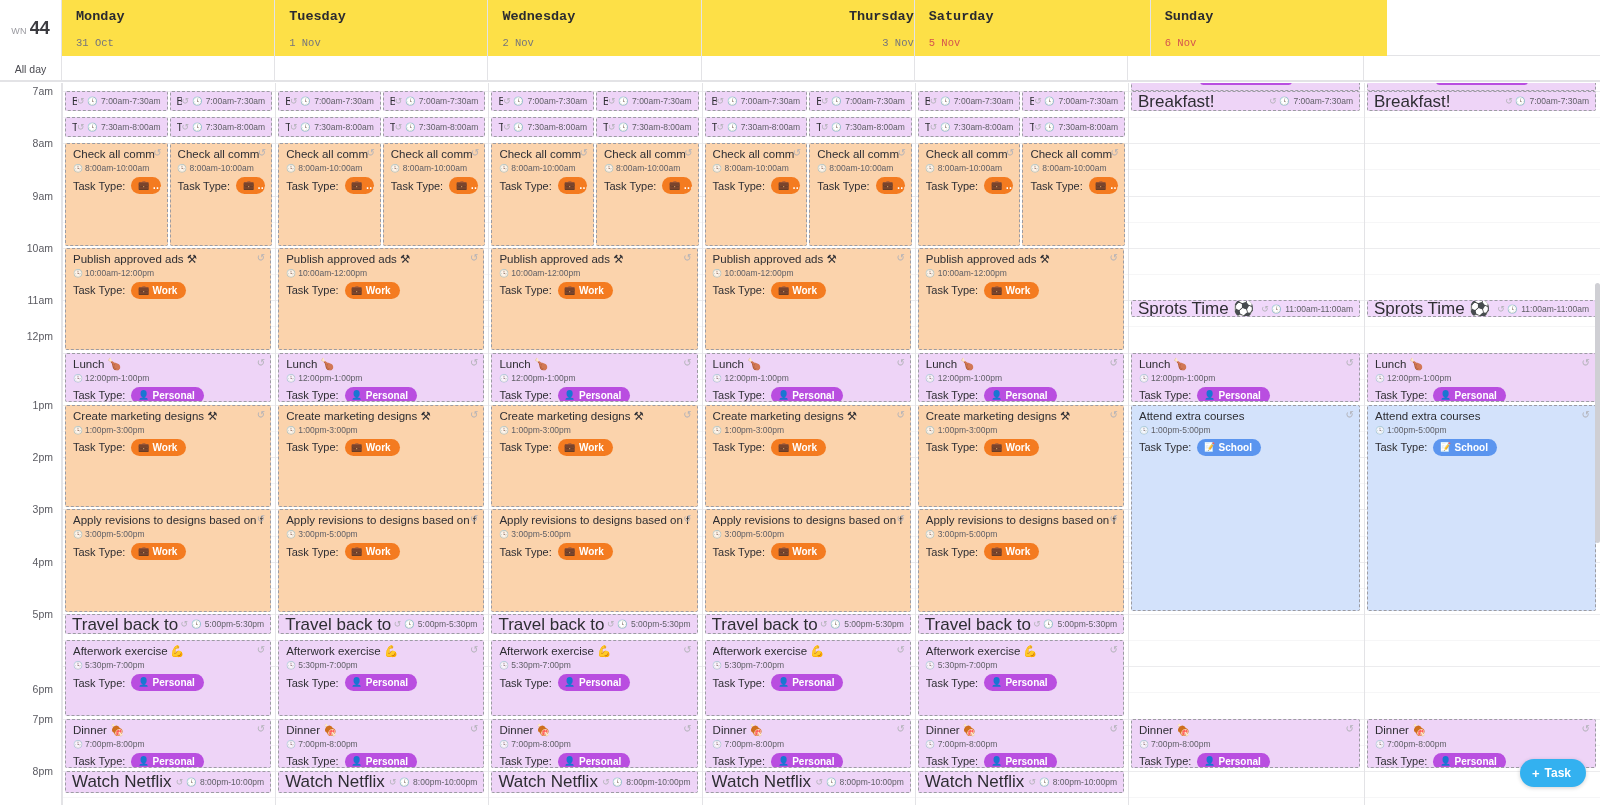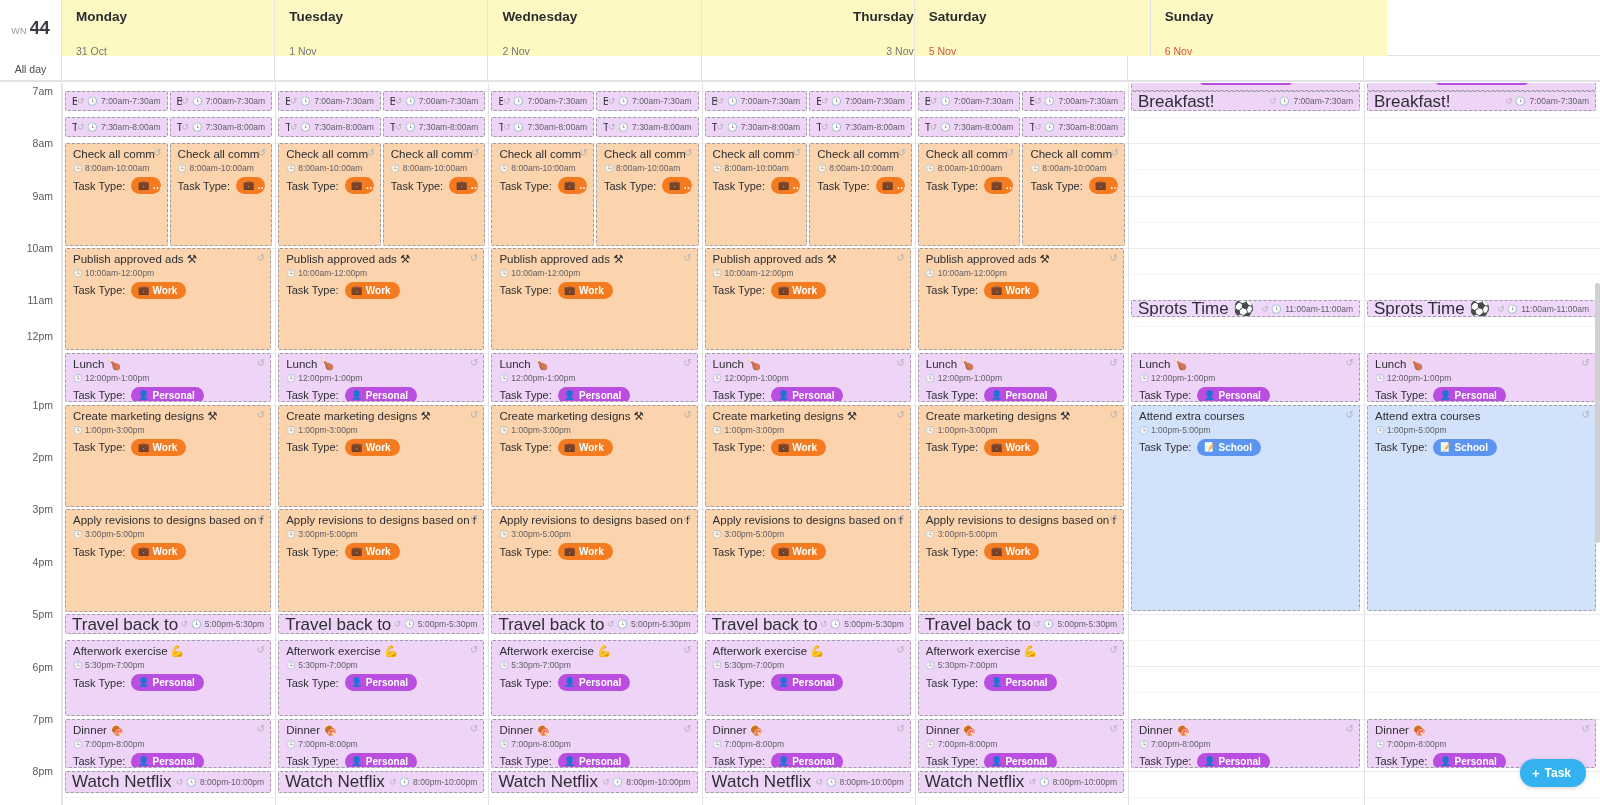--- a/index.html
+++ b/index.html
@@ -33,25 +33,26 @@
     background: #fff;
   }
   .wn-wrap { display: flex; align-items: baseline; gap: 3px; }
   .wn-label { font-size: 9px; color: #9a9aa0; letter-spacing: .3px; }
   .wn-num { font-size: 18px; font-weight: 600; color: #3b3b40; }
 
   .day-hdr {
     height: 56px;
     border-right: 1px solid #e3e3e6;
     padding: 9px 0 0 14px;
-    background: #fef9c3;
+    background: #fde047;
+    font-family: Liberation Mono, monospace;
   }
   .day-hdr:last-child { border-right: none; }
   .day-name { font-size: 13.5px; font-weight: 700; color: #2b2b30; line-height: 16px; }
-  .day-date { font-size: 10.5px; color: #75757c; line-height: 15px; margin-top: 19px; }
+  .day-date { font-size: 10.5px; color: #75757c; line-height: 15px; margin-top: 11px; }
   .day-hdr.weekend .day-date { color: #d4534e; }
 
   
   .allday-row {
     position: absolute; left: 0; top: 56px;
     width: 1600px; height: 26px;
     display: flex;
     border-bottom: 2px solid #e3e3e6;
     background: #fff;
     z-index: 29;
@@ -247,21 +248,21 @@
         <div class="tlabel" style="top: 60.3px;">8am</div>
         <div class="tlabel" style="top: 112.6px; text-align: right;">9am</div>
         <div class="tlabel" style="top: 164.9px;">10am</div>
         <div class="tlabel" style="top: 217.2px;">11am</div>
         <div class="tlabel" style="top: 253px;">12pm</div>
         <div class="tlabel" style="top: 321.8px;">1pm</div>
         <div class="tlabel" style="top: 374.1px;">2pm</div>
         <div class="tlabel" style="top: 426.4px;">3pm</div>
         <div class="tlabel" style="top: 478.7px;">4pm</div>
         <div class="tlabel" style="top: 531px;">5pm</div>
-        <div class="tlabel" style="top: 584px;">6pm</div>
+        <div class="tlabel" style="top: 606px;">6pm</div>
         <div class="tlabel" style="top: 635.6px;">7pm</div>
         <div class="tlabel" style="top: 687.9px;">8pm</div>
       </div>
     <div id="gridlines">
         <div class="hour-line" style="top: 8px;"></div>
         <div class="half-line" style="top: 34.15px;"></div>
         <div class="hour-line" style="top: 60.3px;"></div>
         <div class="half-line" style="top: 86.45px;"></div>
         <div class="hour-line" style="top: 112.6px;"></div>
         <div class="half-line" style="top: 138.75px;"></div>

